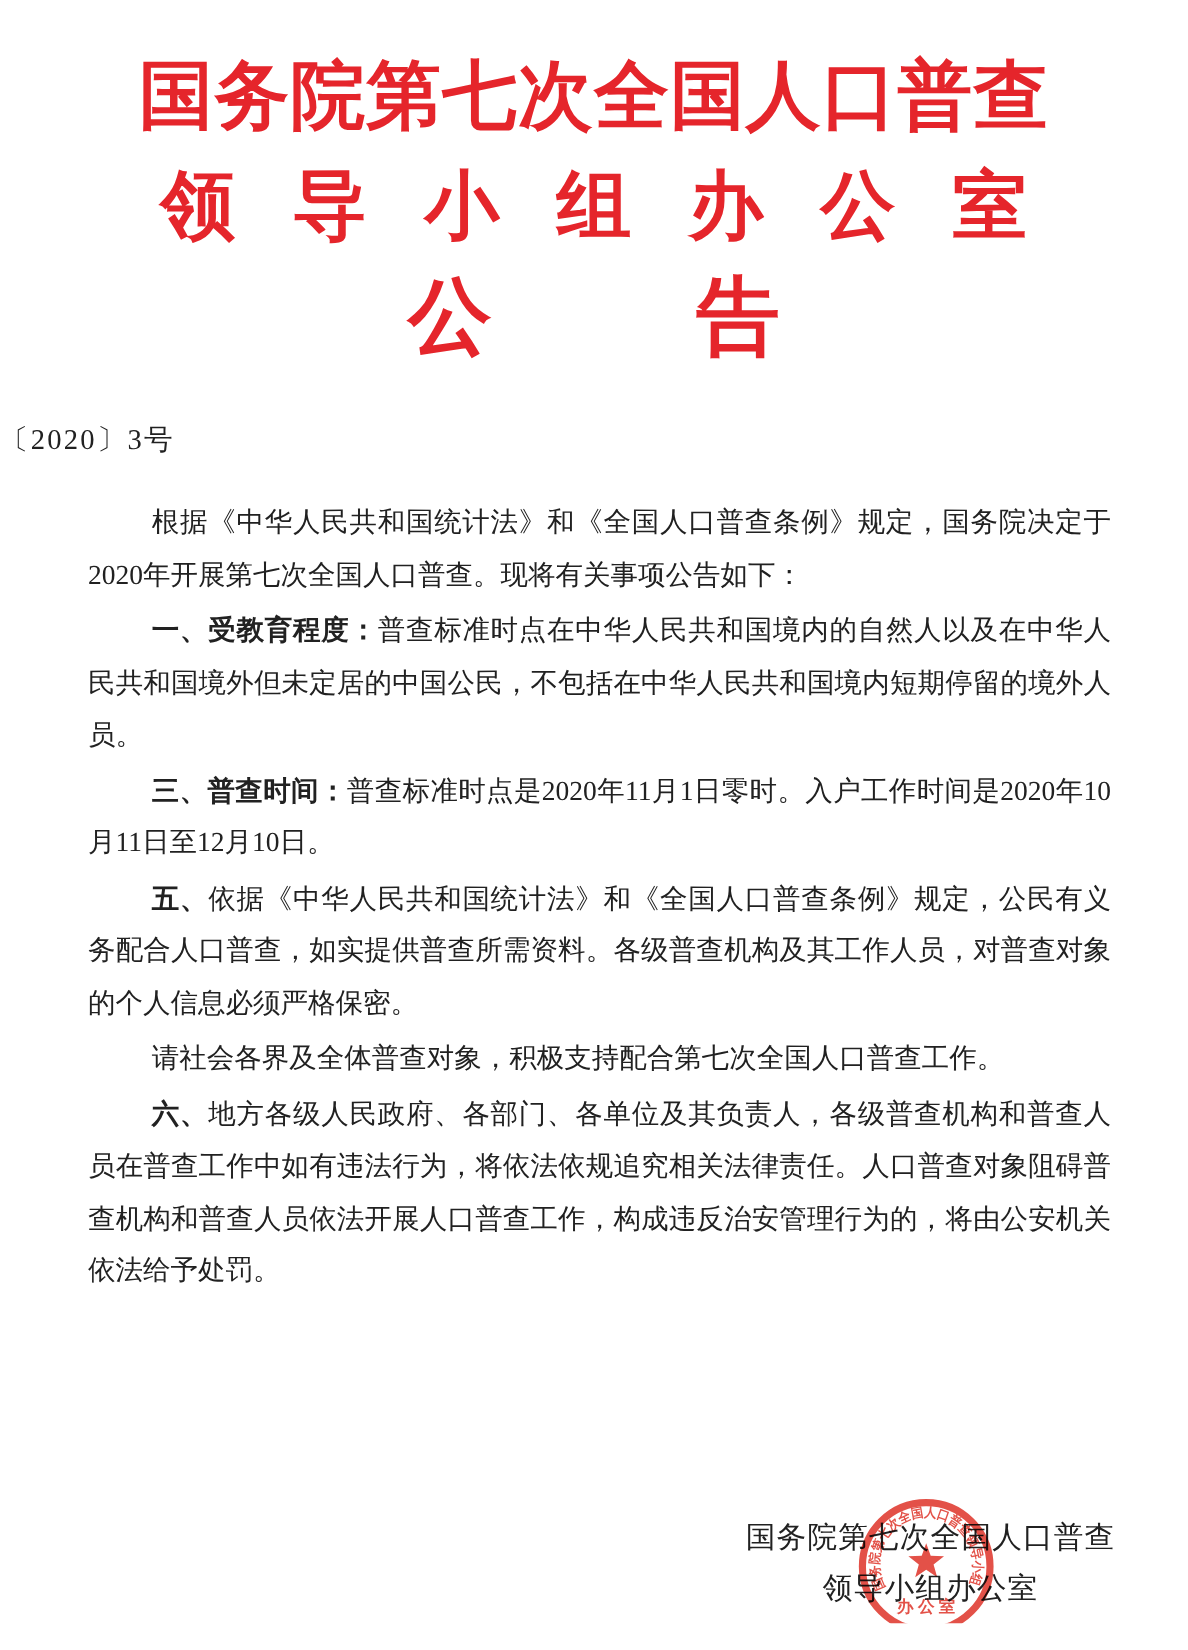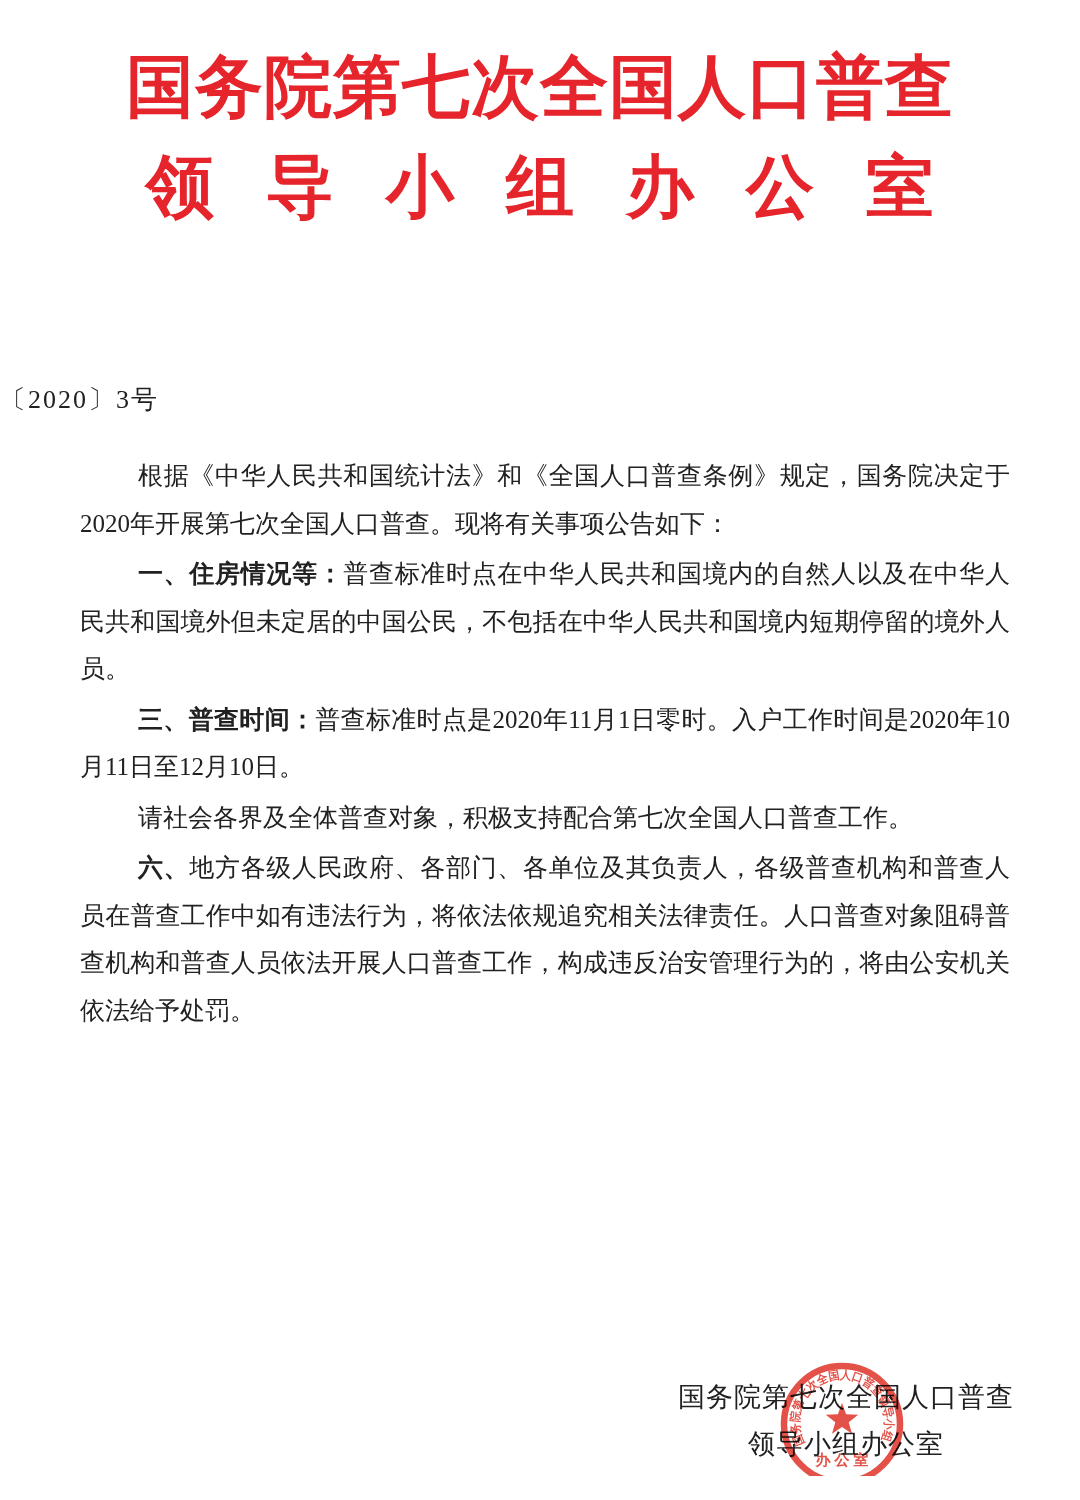--- a/index.html
+++ b/index.html
@@ -96,27 +96,29 @@
     font-family: "Liberation Serif", "DejaVu Serif", serif;
   }
 </style>
 </head>
 <body>
 
 <div class="page">
 
   <h1 class="title-line t1">国务院第七次全国人口普查</h1>
   <h1 class="title-line t2">领导小组办公室</h1>
+  <h1 class="title-line t3">公告</h1>
 
   <div class="docnum">〔2020〕3号</div>
 
   <div class="body-text">
     <p><b></b><span>根据《中华人民共和国统计法》和《全国人口普查条例》规定，国务院决定于2020年开展第七次全国人口普查。现将有关事项公告如下：</span></p>
-    <p><b>一、住房情况等：</b><span>普查标准时点在中华人民共和国境内的自然人以及在中华人民共和国境外但未定居的中国公民，不包括在中华人民共和国境内短期停留的境外人员。</span></p>
+    <p><b>一、受教育程度：</b><span>普查标准时点在中华人民共和国境内的自然人以及在中华人民共和国境外但未定居的中国公民，不包括在中华人民共和国境内短期停留的境外人员。</span></p>
     <p><b>三、普查时间：</b><span>普查标准时点是2020年11月1日零时。入户工作时间是2020年10月11日至12月10日。</span></p>
+    <p><b>五、</b><span>依据《中华人民共和国统计法》和《全国人口普查条例》规定，公民有义务配合人口普查，如实提供普查所需资料。各级普查机构及其工作人员，对普查对象的个人信息必须严格保密。</span></p>
     <p><b></b><span>请社会各界及全体普查对象，积极支持配合第七次全国人口普查工作。</span></p>
     <p><b>六、</b><span>地方各级人民政府、各部门、各单位及其负责人，各级普查机构和普查人员在普查工作中如有违法行为，将依法依规追究相关法律责任。人口普查对象阻碍普查机构和普查人员依法开展人口普查工作，构成违反治安管理行为的，将由公安机关依法给予处罚。</span></p>
   </div>
 
   <div class="sig">
     <div>国务院第七次全国人口普查</div>
     <div>领导小组办公室</div>
     <div>2020年10月</div>
   </div>
 

